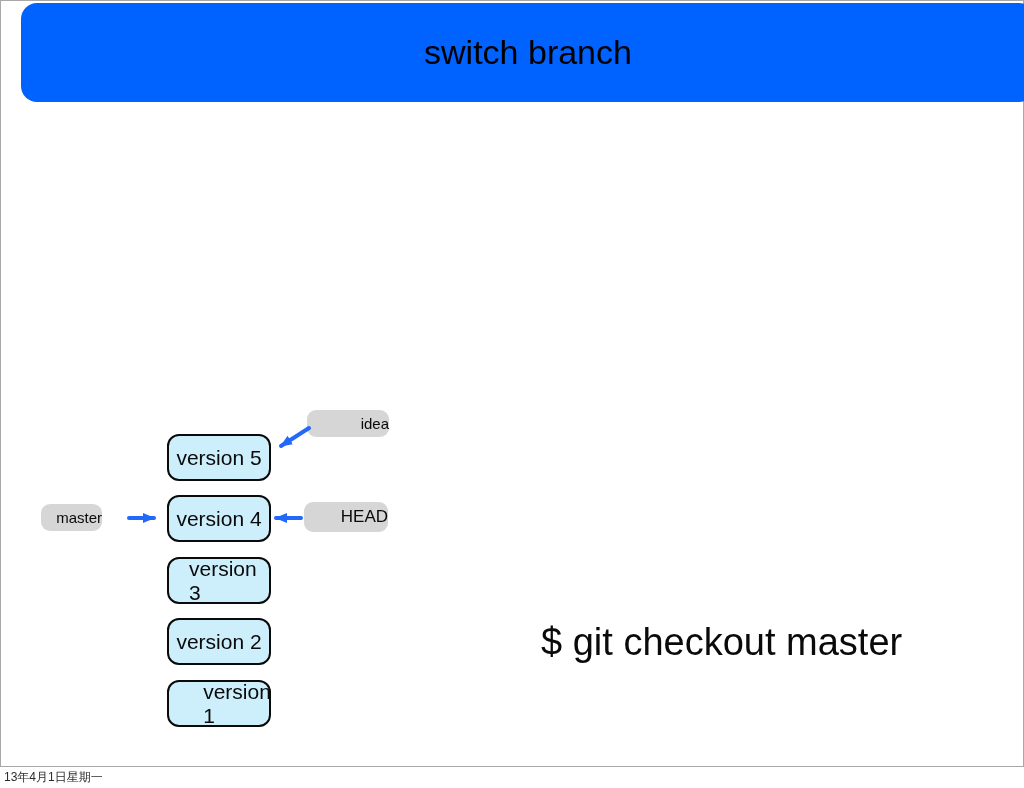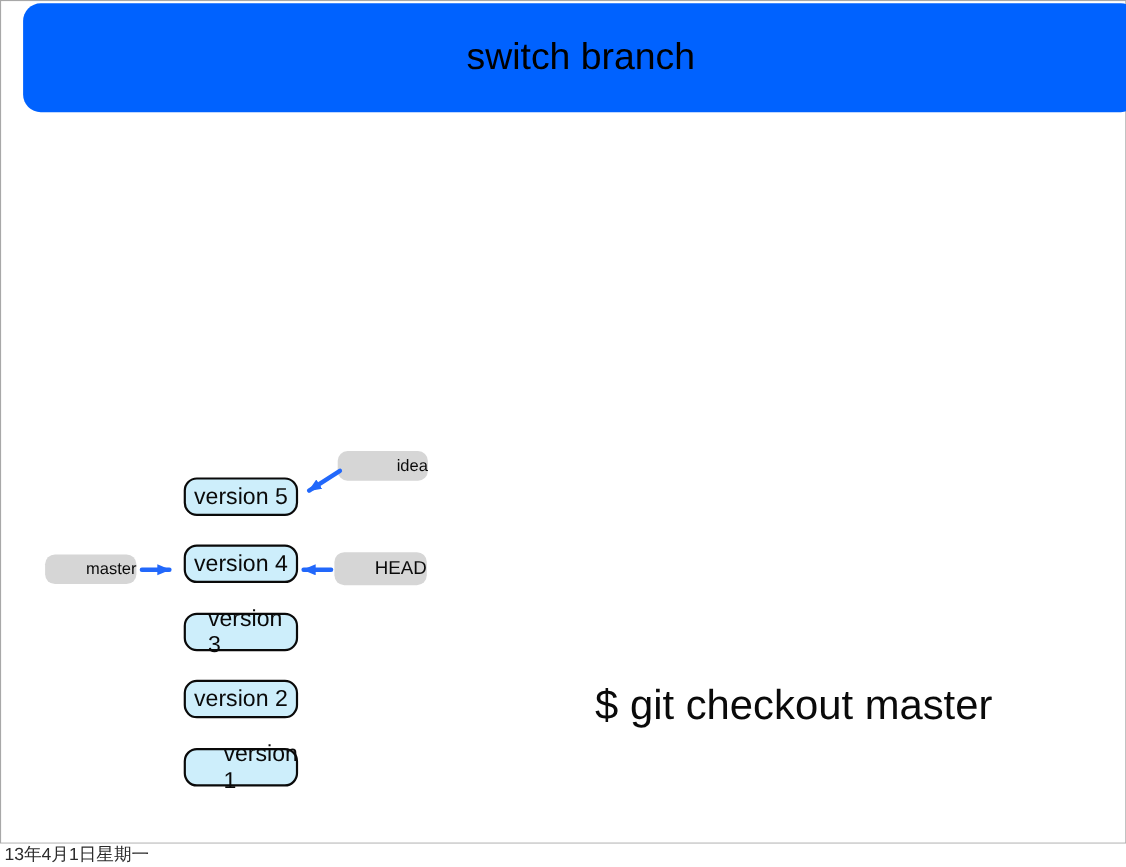--- a/index.html
+++ b/index.html
@@ -41,21 +41,21 @@
   .header .title {
     color: #000000;
     font-size: 34px;
     letter-spacing: 0px;
   }
   
   .commit {
     position: absolute;
     left: 166px;
     width: 104px;
-    height: 35px;
+    height: 47px;
     box-sizing: border-box;
     background: #cdeefb;
     border: 2.5px solid #0a0a0a;
     border-radius: 12px;
     display: flex;
     align-items: center;
     justify-content: center;
     font-size: 21px;
     color: #0a0a0a;
   }
@@ -69,21 +69,21 @@
     position: absolute;
     box-sizing: border-box;
     background: #d6d6d6;
     border-radius: 9px;
     display: flex;
     align-items: center;
     justify-content: flex-end;
     color: #0a0a0a;
   }
   .ref.idea   { left: 306px; top: 409px; width: 82px; height: 27px; font-size: 15px; }
-  .ref.master { left: 40px;  top: 503px; width: 83px; height: 27px; font-size: 15px; }
+  .ref.master { left: 40px;  top: 503px; width: 61px; height: 27px; font-size: 15px; }
   .ref.head   { left: 303px; top: 501px; width: 84px; height: 30px; font-size: 17px; }
   
   .arrows {
     position: absolute;
     left: 0; top: 0;
     width: 1024px;
     height: 767px;
     pointer-events: none;
   }
   
@@ -102,21 +102,21 @@
     left: 0;
     top: 767px;
     width: 1024px;
     height: 21px;
     background: #ffffff;
     display: flex;
     align-items: center;
   }
   .footer .date {
     margin-left: 4px;
-    font-size: 16px;
+    font-size: 12px;
     color: #2b2b2b;
   }
 </style>
 </head>
 <body>
 
 <div class="page">
 
   <div class="slide">
 

